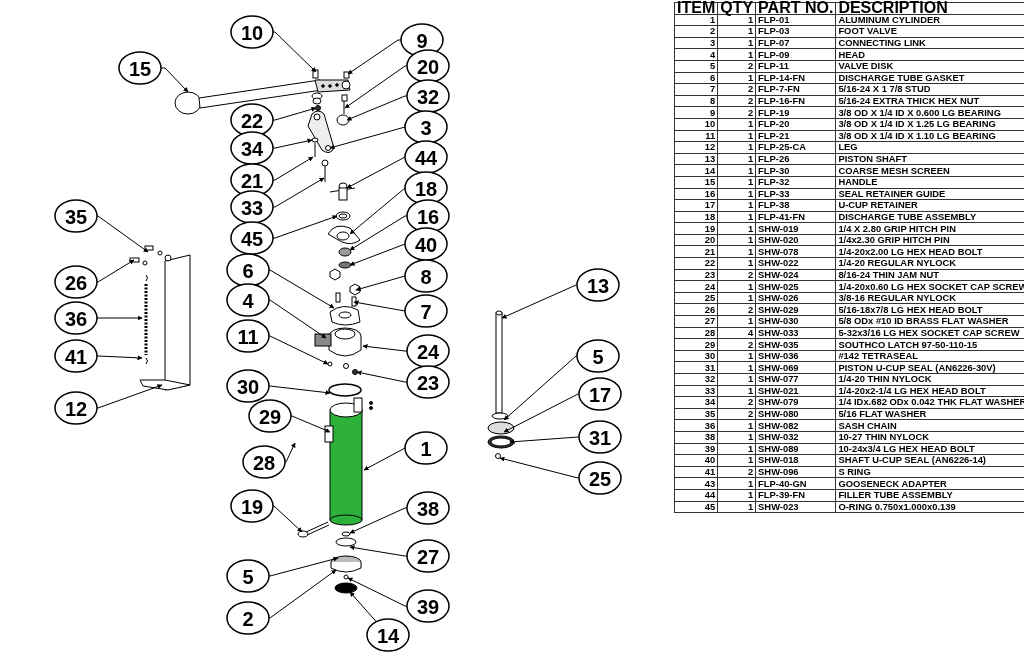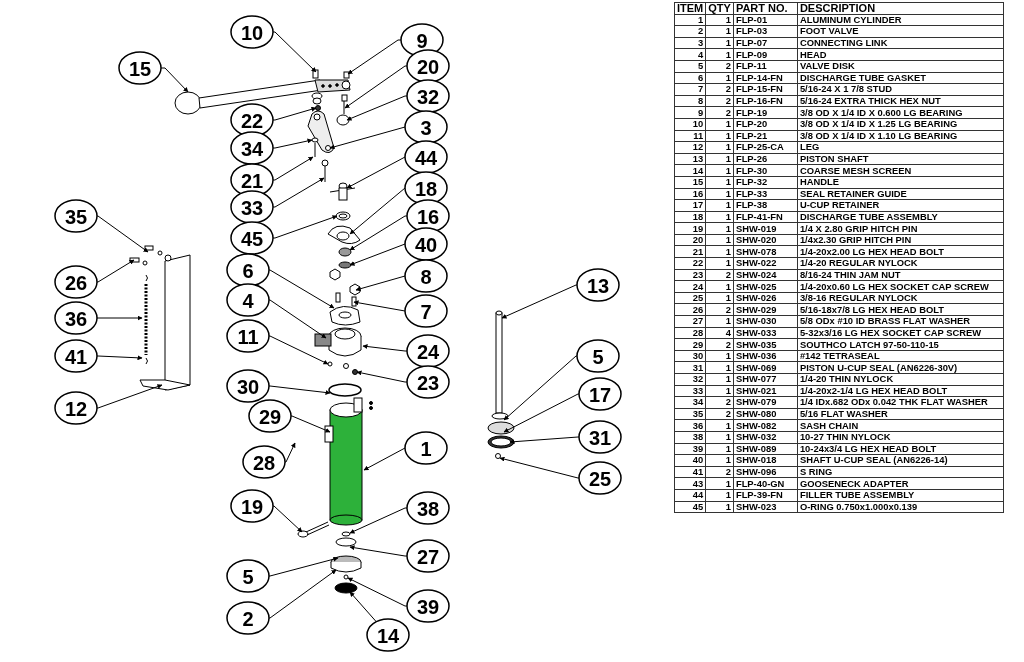--- a/index.html
+++ b/index.html
@@ -1,21 +1,21 @@
 <!DOCTYPE html>
 <html><head>
 <meta charset="utf-8">
 <style>
   html, body { margin:0; padding:0; background:#ffffff; }
   body { width:1024px; height:662px; position:relative; overflow:hidden; font-family:"Liberation Sans", sans-serif; }
   #diagram { position:absolute; left:0; top:0; width:670px; height:662px; }
   .balloon-text { font-family:"Liberation Sans", sans-serif; font-weight:bold; font-size:20px; fill:#000; text-anchor:middle; dominant-baseline:central; }
   table.bom { position:absolute; left:674px; top:2px; border-collapse:collapse; font-family:"Liberation Sans", sans-serif; font-size:9.4px; font-weight:bold; color:#000; }
   table.bom td, table.bom th { border:1px solid #333; padding:0 2px; height:10.6px; line-height:10px; white-space:nowrap; }
-  table.bom th { font-size:11px; text-align:left; }
+  table.bom th { font-size:16px; text-align:left; }
   table.bom td.num { text-align:right; }
   col.c-item { width:29px; } col.c-qty { width:23px; } col.c-part { width:64px; } col.c-desc { width:206px; }
 </style>
 </head>
 <body>
 
 <svg id="diagram" viewBox="0 0 670 662" xmlns="http://www.w3.org/2000/svg">
   <defs>
     <marker id="arr" viewBox="0 0 10 10" refX="9" refY="5" markerWidth="5" markerHeight="5" orient="auto">
       <path d="M0,0 L10,5 L0,10 z" fill="#000"></path>
@@ -396,21 +396,21 @@
       </tr>
       <tr>
         <td class="num">6</td>
         <td class="num">1</td>
         <td>FLP-14-FN</td>
         <td>DISCHARGE TUBE GASKET</td>
       </tr>
       <tr>
         <td class="num">7</td>
         <td class="num">2</td>
-        <td>FLP-15-FN</td>
+        <td>FLP-7-FN</td>
         <td>5/16-24 X 1 7/8 STUD</td>
       </tr>
       <tr>
         <td class="num">8</td>
         <td class="num">2</td>
         <td>FLP-16-FN</td>
         <td>5/16-24 EXTRA THICK HEX NUT</td>
       </tr>
       <tr>
         <td class="num">9</td>

